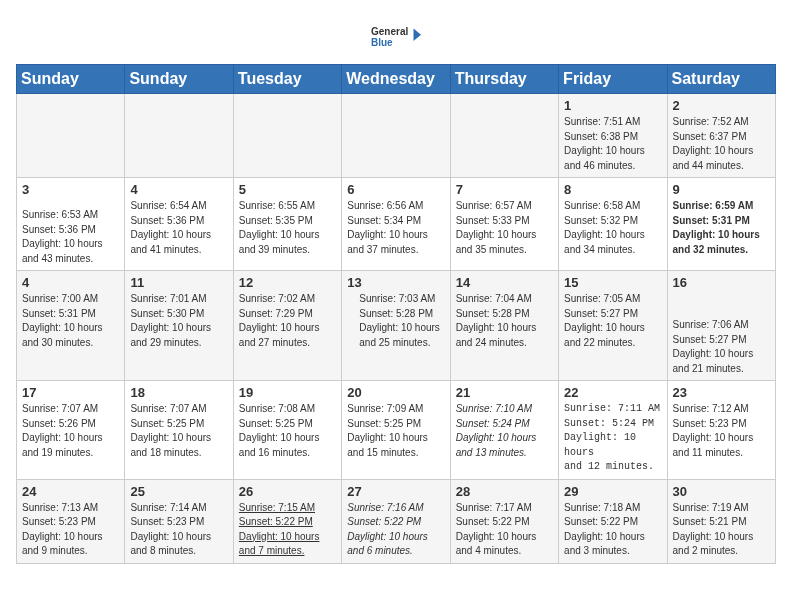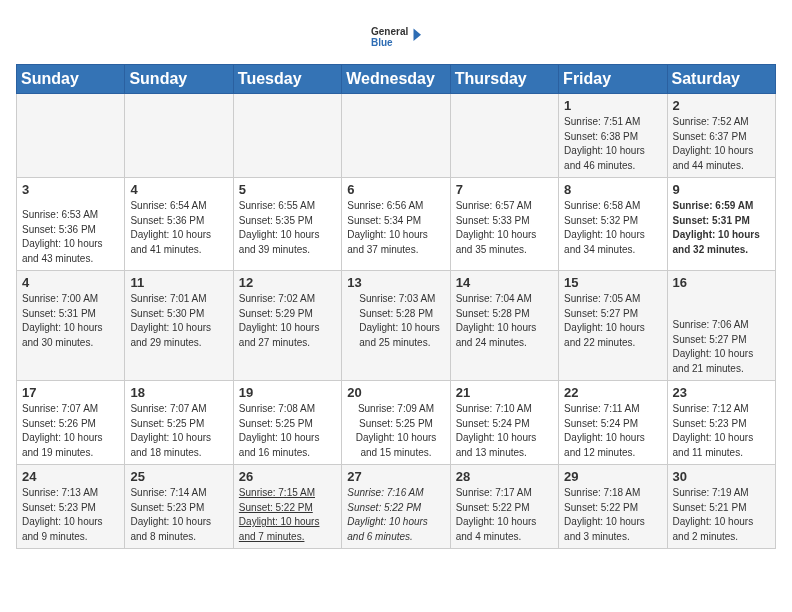--- a/index.html
+++ b/index.html
@@ -190,21 +190,21 @@
         <td>
           <span class="day-number">11</span>
           <div class="day-info" style="white-space: pre-line;">Sunrise: 7:01 AM
 Sunset: 5:30 PM
 Daylight: 10 hours
 and 29 minutes.</div>
         </td>
         <td>
           <span class="day-number">12</span>
           <div class="day-info" style="white-space: pre-line;">Sunrise: 7:02 AM
-Sunset: 5:29 PM
+Sunset: 7:29 PM
 Daylight: 10 hours
 and 27 minutes.</div>
         </td>
         <td>
           <span class="day-number">13</span>
           <div class="day-info" style="white-space: pre-line; margin-left: 12px;">Sunrise: 7:03 AM
 Sunset: 5:28 PM
 Daylight: 10 hours
 and 25 minutes.</div>
         </td>
@@ -247,35 +247,35 @@
         </td>
         <td>
           <span class="day-number">19</span>
           <div class="day-info" style="white-space: pre-line;">Sunrise: 7:08 AM
 Sunset: 5:25 PM
 Daylight: 10 hours
 and 16 minutes.</div>
         </td>
         <td>
           <span class="day-number">20</span>
-          <div class="day-info" style="white-space: pre-line; text-align: center;">Sunrise: 7:09 AM
+          <div class="day-info" style="white-space: pre-line;">Sunrise: 7:09 AM
 Sunset: 5:25 PM
 Daylight: 10 hours
 and 15 minutes.</div>
         </td>
         <td>
           <span class="day-number">21</span>
-          <div class="day-info" style="white-space: pre-line;">Sunrise: 7:10 AM
+          <div class="day-info" style="white-space: pre-line; font-style: italic;">Sunrise: 7:10 AM
 Sunset: 5:24 PM
 Daylight: 10 hours
 and 13 minutes.</div>
         </td>
         <td>
           <span class="day-number">22</span>
-          <div class="day-info" style="white-space: pre-line;">Sunrise: 7:11 AM
+          <div class="day-info" style="white-space: pre-line; font-family: Liberation Mono, monospace;">Sunrise: 7:11 AM
 Sunset: 5:24 PM
 Daylight: 10 hours
 and 12 minutes.</div>
         </td>
         <td>
           <span class="day-number">23</span>
           <div class="day-info" style="white-space: pre-line;">Sunrise: 7:12 AM
 Sunset: 5:23 PM
 Daylight: 10 hours
 and 11 minutes.</div>

